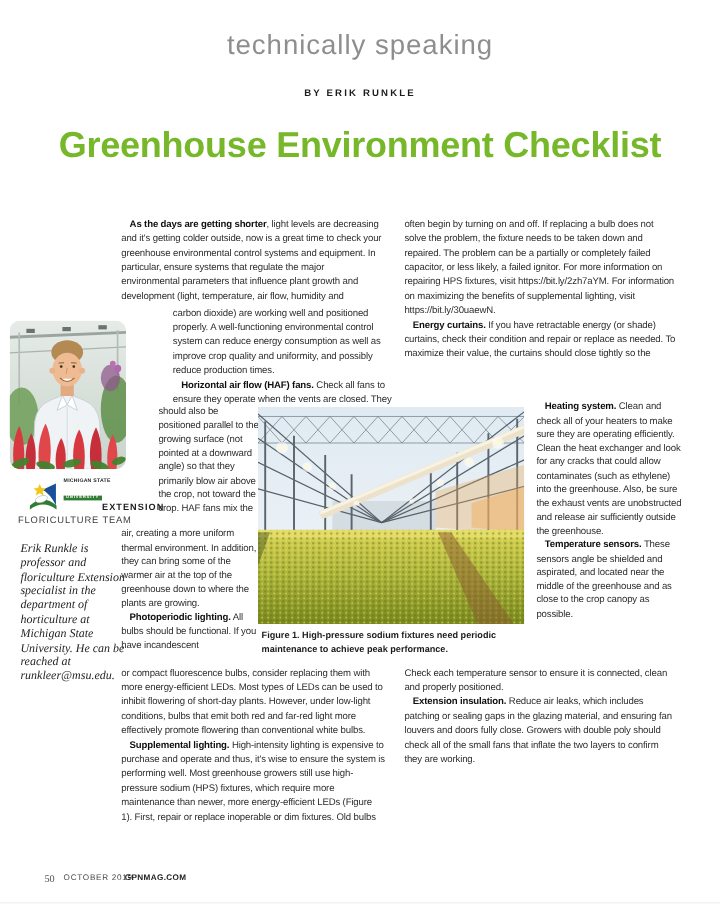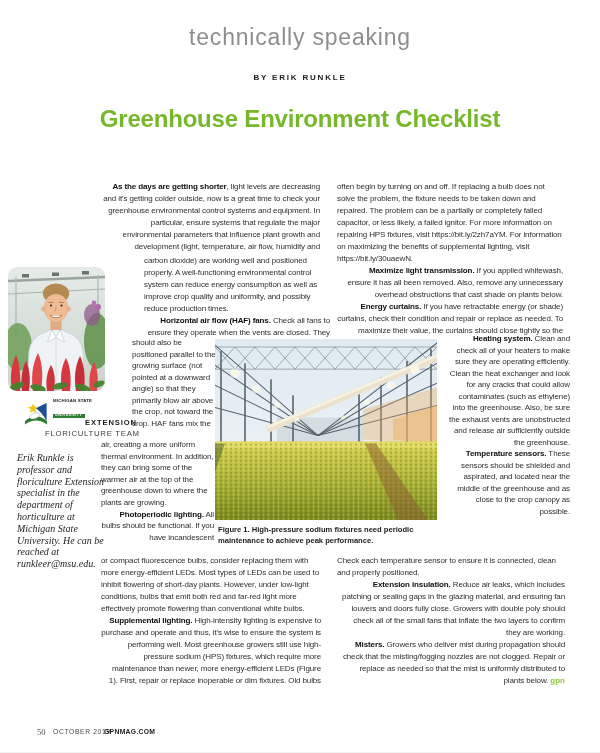--- a/index.html
+++ b/index.html
@@ -3,26 +3,26 @@
 <meta charset="utf-8">
 <style>
   html,body{margin:0;padding:0;background:#f2f2f2;}
   #page{position:relative;width:600px;height:752px;background:#ffffff;margin:0 auto;
         font-family:"Liberation Sans",sans-serif;overflow:hidden;}
 
   
   .center-line{position:absolute;left:0;right:0;text-align:center;}
   #section-title{top:24px;font-size:23px;color:#8e8e8e;letter-spacing:.8px;font-weight:400;}
   #byline{top:73px;font-size:8px;font-weight:700;color:#1c1c1c;letter-spacing:1.8px;}
-  #article-title{top:105px;font-size:24px;font-weight:700;color:#76b82a;letter-spacing:-.2px;}
+  #article-title{top:105px;font-size:30px;font-weight:700;color:#76b82a;letter-spacing:-.2px;}
 
   
   .tb{position:absolute;font-size:8px;line-height:12px;letter-spacing:-.12px;color:#2e2e2e;}
   .tb p{margin:0;}
-  .tb p.ind{text-indent:7px;text-align:right;}
+  .tb p.ind{text-indent:7px;}
   .lead{font-weight:700;color:#0f0f0f;}
   .tbA{left:101px;top:181px;width:219px;}
   .tbB{left:144px;top:255px;width:186px;}
   .tbC{left:132px;top:337px;width:87px;line-height:11.5px;}
   .tbD{left:101px;top:439px;width:113px;line-height:11.6px;}
   .tbE{left:101px;top:555px;width:220px;}
   .tbF{left:337px;top:181px;width:226px;}
   .tbG{left:447px;top:333px;width:123px;line-height:11.5px;}
   .tbH{left:337px;top:555px;width:228px;}
   .gpn-mark{color:#8dc63f;font-weight:700;letter-spacing:0;}
@@ -31,21 +31,21 @@
   #portrait{position:absolute;left:8px;top:267px;width:97px;height:124px;border-radius:9px;overflow:hidden;}
   #portrait svg{display:block;width:100%;height:100%;}
   #msu-logo{position:absolute;left:22px;top:399px;width:86px;height:28px;display:flex;align-items:center;}
   #msu-logo .emblem{width:28px;height:27px;flex:0 0 auto;}
   #msu-logo .logo-text{margin-left:3px;line-height:1;}
   .logo-l1{font-size:4.3px;font-weight:700;color:#222;letter-spacing:.2px;}
   .logo-l2{display:inline-block;font-size:3.6px;font-weight:700;color:#fff;background:#2e7d32;
            padding:.5px 2px;letter-spacing:.6px;margin:.5px 0;}
   .logo-l3{font-size:7.6px;font-weight:700;color:#1d1d1d;letter-spacing:.9px;margin-left:32px;}
   #team-label{position:absolute;left:15px;top:429px;width:96px;font-size:7.8px;color:#3d3d3d;
-              letter-spacing:.7px;white-space:nowrap;margin-left:30px;}
+              letter-spacing:.7px;white-space:nowrap;}
   #bio{position:absolute;left:17px;top:452px;width:90px;font-family:"Liberation Serif",serif;
        font-style:italic;font-size:10px;line-height:11.8px;color:#1f1f1f;}
 
   
   #figure-photo{position:absolute;left:215px;top:339px;width:222px;height:181px;overflow:hidden;}
   #figure-photo svg{display:block;width:100%;height:100%;}
   #figure-caption{position:absolute;left:218px;top:525px;width:220px;font-size:7.6px;
                   line-height:10.5px;font-weight:700;color:#1b1b1b;}
 
   
@@ -158,33 +158,31 @@
     <p class="ind"><span class="lead">Photoperiodic lighting.</span><span> All bulbs should be functional. If you have incandescent</span></p>
   </div>
 
   <div class="tb tbE">
     <p><span>or compact fluorescence bulbs, consider replacing them with more energy-efficient LEDs. Most types of LEDs can be used to inhibit flowering of short-day plants. However, under low-light conditions, bulbs that emit both red and far-red light more effectively promote flowering than conventional white bulbs.</span></p>
     <p class="ind"><span class="lead">Supplemental lighting.</span><span> High-intensity lighting is expensive to purchase and operate and thus, it's wise to ensure the system is performing well. Most greenhouse growers still use high-pressure sodium (HPS) fixtures, which require more maintenance than newer, more energy-efficient LEDs (Figure 1). First, repair or replace inoperable or dim fixtures. Old bulbs</span></p>
   </div>
 
   <div class="tb tbF">
     <p><span>often begin by turning on and off. If replacing a bulb does not solve the problem, the fixture needs to be taken down and repaired. The problem can be a partially or completely failed capacitor, or less likely, a failed ignitor. For more information on repairing HPS fixtures, visit </span><span>https://bit.ly/2zh7aYM</span><span>. For information on maximizing the benefits of supplemental lighting, visit </span><span>https://bit.ly/30uaewN</span><span>.</span></p>
-    <p class="ind"><span class="lead">Maximize light transmission.</span><span> If you applied whitewash, ensure it has all been removed. Also, remove any unnecessary overhead obstructions that cast shade on plants below.</span></p>
     <p class="ind"><span class="lead">Energy curtains.</span><span> If you have retractable energy (or shade) curtains, check their condition and repair or replace as needed. To maximize their value, the curtains should close tightly so the</span></p>
   </div>
 
   <div class="tb tbG">
     <p class="ind"><span class="lead">Heating system.</span><span> Clean and check all of your heaters to make sure they are operating efficiently. Clean the heat exchanger and look for any cracks that could allow contaminates (such as ethylene) into the greenhouse. Also, be sure the exhaust vents are unobstructed and release air sufficiently outside the greenhouse.</span></p>
-    <p class="ind"><span class="lead">Temperature sensors.</span><span> These sensors should be shielded and aspirated, and located near the middle of the greenhouse and as close to the crop canopy as possible.</span></p>
+    <p class="ind"><span class="lead">Temperature sensors.</span><span> These sensors angle be shielded and aspirated, and located near the middle of the greenhouse and as close to the crop canopy as possible.</span></p>
   </div>
 
   <div class="tb tbH">
     <p><span>Check each temperature sensor to ensure it is connected, clean and properly positioned.</span></p>
     <p class="ind"><span class="lead">Extension insulation.</span><span> Reduce air leaks, which includes patching or sealing gaps in the glazing material, and ensuring fan louvers and doors fully close. Growers with double poly should check all of the small fans that inflate the two layers to confirm they are working.</span></p>
-    <p class="ind"><span class="lead">Misters.</span><span> Growers who deliver mist during propagation should check that the misting/fogging nozzles are not clogged. Repair or replace as needed so that the mist is uniformly distributed to plants below. </span><span class="gpn-mark">gpn</span></p>
   </div>
 
   <div id="figure-photo">
     <svg viewBox="0 0 222 180" preserveAspectRatio="none">
       <defs>
         <linearGradient id="sky" x1="0" y1="0" x2="0" y2="1">
           <stop offset="0" stop-color="#dfeaf2"></stop>
             <stop offset="1" stop-color="#f3f6f8"></stop>
         </linearGradient>
         <linearGradient id="crop" x1="0" y1="0" x2="0" y2="1">

